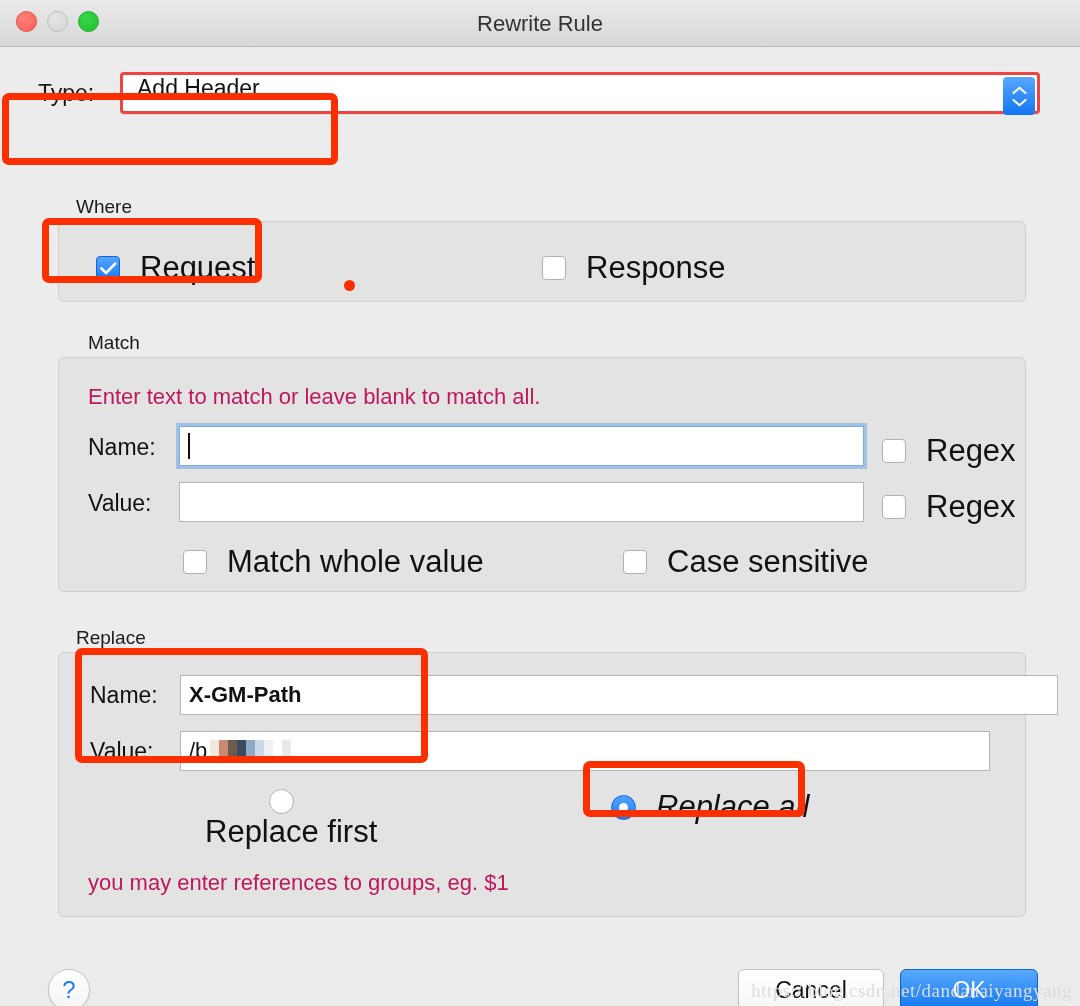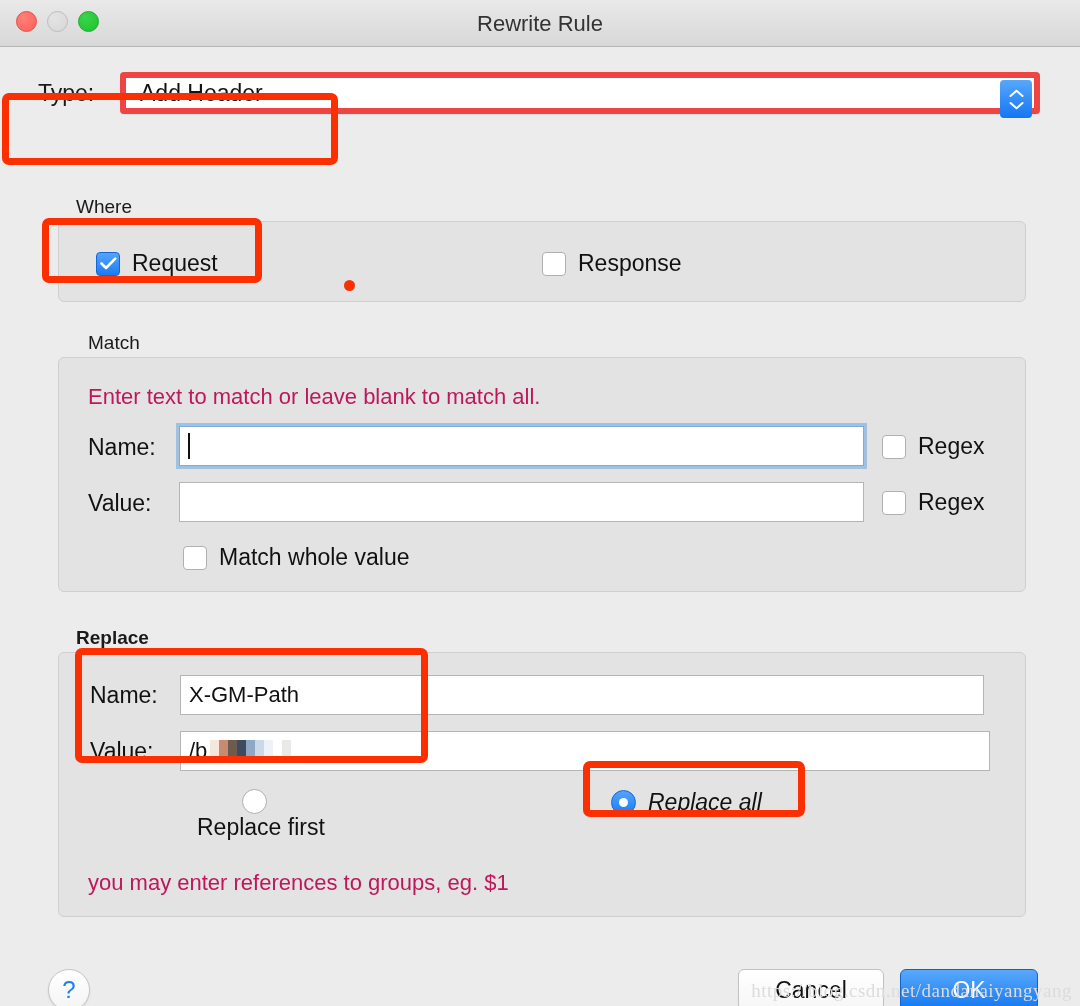--- a/index.html
+++ b/index.html
@@ -76,24 +76,23 @@
     margin-left: 38px;
     font-size: 23px;
     color: #1a1a1a;
     width: 78px;
   }
   .popup {
     margin-left: 4px;
     width: 920px;
     height: 42px;
     background: #ffffff;
-    border: 6px solid #ef4444;
+    border: 3px solid #ef4444;
     border-radius: 4px;
     display: flex;
-    align-items: center;
     position: relative;
     box-shadow: 0 1px 1px rgba(0,0,0,0.07);
   }
   .popup-value {
     margin-left: 14px;
     font-size: 23px;
     color: #111;
   }
   .stepper {
     position: absolute;
@@ -139,22 +138,22 @@
     display: inline-flex;
     align-items: center;
     justify-content: center;
     flex: 0 0 auto;
   }
   .checkbox.checked {
     background: linear-gradient(to bottom, #55a4fb, #1b7bf5);
     border: 1px solid #1366d6;
   }
   .cb-text {
-    margin-left: 12px;
-    font-size: 23px;
+    margin-left: 20px;
+    font-size: 31px;
     color: #111;
     white-space: nowrap;
   }
 
   
   #match-label { left: 76px; top: 285px; margin-left: 12px; }
   #match-box   { left: 58px; top: 310px; width: 968px; height: 235px; }
 
   .hint {
     position: absolute;
@@ -182,21 +181,21 @@
     border: 1px solid #7aaee0;
     outline: 3px solid rgba(106,166,224,0.55);
   }
   .caret {
     display: inline-block;
     width: 2px; height: 26px;
     background: #111;
   }
 
   
-  #replace-label { left: 76px; top: 580px; font-weight: bold; }
+  #replace-label { left: 76px; top: 580px; }
   #replace-box   { left: 58px; top: 605px; width: 968px; height: 265px; }
 
   .radio {
     width: 25px; height: 25px;
     border-radius: 50%;
     background: #ffffff;
     border: 1px solid #b0b0b0;
     display: inline-flex;
     align-items: center;
     justify-content: center;
@@ -349,26 +348,30 @@
     </div>
     <div class="cb-row" style="left:882px; top:442px;">
       <span class="checkbox"></span>
       <span class="cb-text">Regex</span>
     </div>
 
     <div class="cb-row" style="left:183px; top:497px;">
       <span class="checkbox"></span>
       <span class="cb-text">Match whole value</span>
     </div>
+    <div class="cb-row" style="left:623px; top:497px;">
+      <span class="checkbox"></span>
+      <span class="cb-text">Case sensitive</span>
+    </div>
 
     <div class="group-label" id="replace-label">Replace</div>
     <div class="groupbox" id="replace-box"></div>
 
     <div class="field-label" style="left:90px; top:635px;">Name:</div>
-    <div class="textfield" style="left:180px; top:628px; width:804px;">
+    <div class="textfield" style="left:180px; top:628px; width:878px;font-weight:bold;">
       <span>X-GM-Path</span>
     </div>
 
     <div class="field-label" style="left:90px; top:691px;">Value:</div>
     <div class="textfield" style="left:180px; top:684px; width:810px;">
       <span>/b</span>
       <span class="mosaic">
         <i style="background:#f4e7dc"></i>
         <i style="background:#c98a72"></i>
         <i style="background:#6d5c4d"></i>

